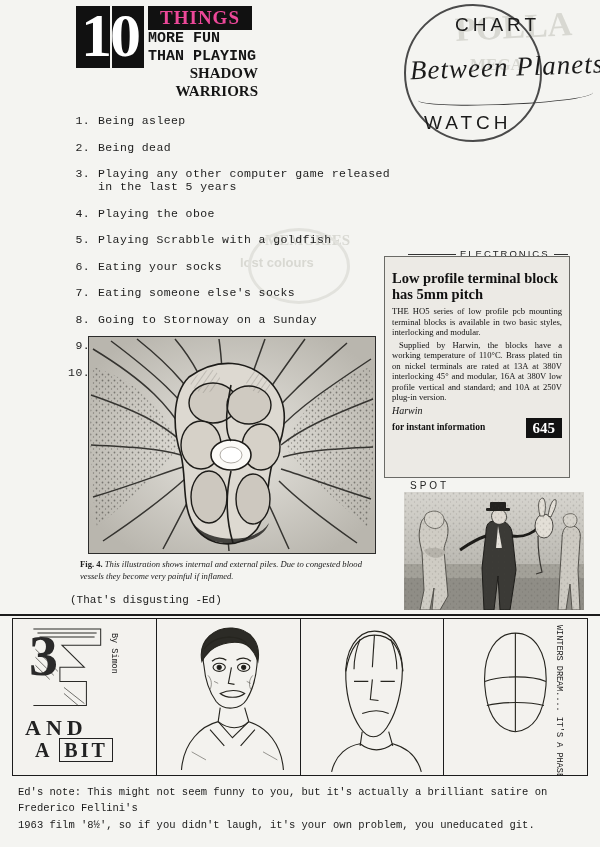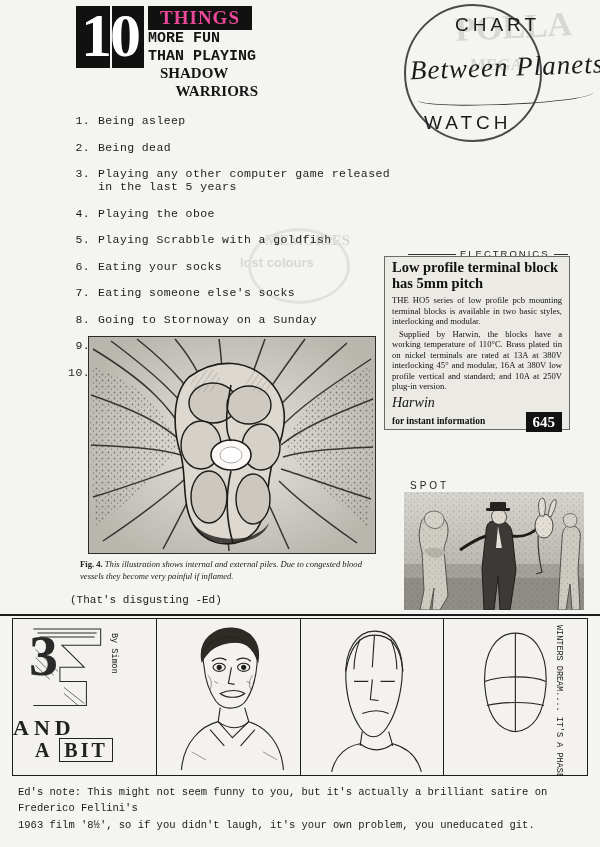--- a/index.html
+++ b/index.html
@@ -89,21 +89,21 @@
     left: 148px;
     width: 110px;
     font-family: "Liberation Serif", serif;
     font-weight: bold;
     font-size: 15px;
     line-height: 1.18;
     color: #151515;
     text-align: left;
   }
   .headline-rest .ln2 { text-align: left; font-family: Liberation Mono, monospace; }
-  .headline-rest .ln3 { text-align: left; padding-left: 12px;}
+  .headline-rest .ln3 { text-align: right; padding-left: 12px;}
   .headline-rest .ln4 { text-align: right; padding-left: 18px;}
 
   
   .cw-circle {
     position: absolute;
     top: 4px;
     left: 404px;
     width: 134px;
     height: 134px;
     border: 2px solid #4a4a4a;
@@ -224,44 +224,44 @@
     position: absolute;
     right: -18px; top: 6px;
     width: 14px; height: 1px;
     background: #333;
   }
   .elec-box {
     position: absolute;
     top: 256px;
     left: 384px;
     width: 186px;
-    height: 174px;
+    height: 222px;
     background: #eceae5;
     border: 1px solid #6a6a66;
-    padding: 2px 7px;
+    padding: 13px 7px;
     box-sizing: border-box;
     font-family: "Liberation Serif", serif;
     color: #111;
   }
   .elec-head {
     font-weight: bold;
     font-size: 14.5px;
     line-height: 1.12;
     margin-bottom: 4px;
   }
   .elec-body {
     font-size: 8.6px;
     line-height: 1.22;
     text-align: justify;
   }
   .elec-body p { margin: 0 0 2px 0; text-indent: 0; }
   .elec-body p.ind { text-indent: 7px; }
   .elec-sign {
     font-style: italic;
-    font-size: 14px;
+    font-size: 10px;
     margin-top: 2px;
   }
   .elec-foot {
     display: flex;
     align-items: center;
     margin-top: 1px;
   }
   .elec-foot-text {
     font-weight: bold;
     font-size: 9.5px;
@@ -338,21 +338,21 @@
     position: absolute;
     top: 8px; left: 16px;
     font-family: "Liberation Serif", serif;
     font-size: 58px;
     font-weight: bold;
     color: #2a2a2a;
     line-height: 1;
   }
   .p1-and {
     position: absolute;
-    top: 96px; left: 0;
+    top: 96px; left: 12px;
     font-family: "Liberation Serif", serif;
     font-size: 22px;
     font-weight: bold;
     letter-spacing: 5px;
     color: #222;
   }
   .p1-abit {
     position: absolute;
     top: 120px; left: 22px;
     font-family: "Liberation Serif", serif;

